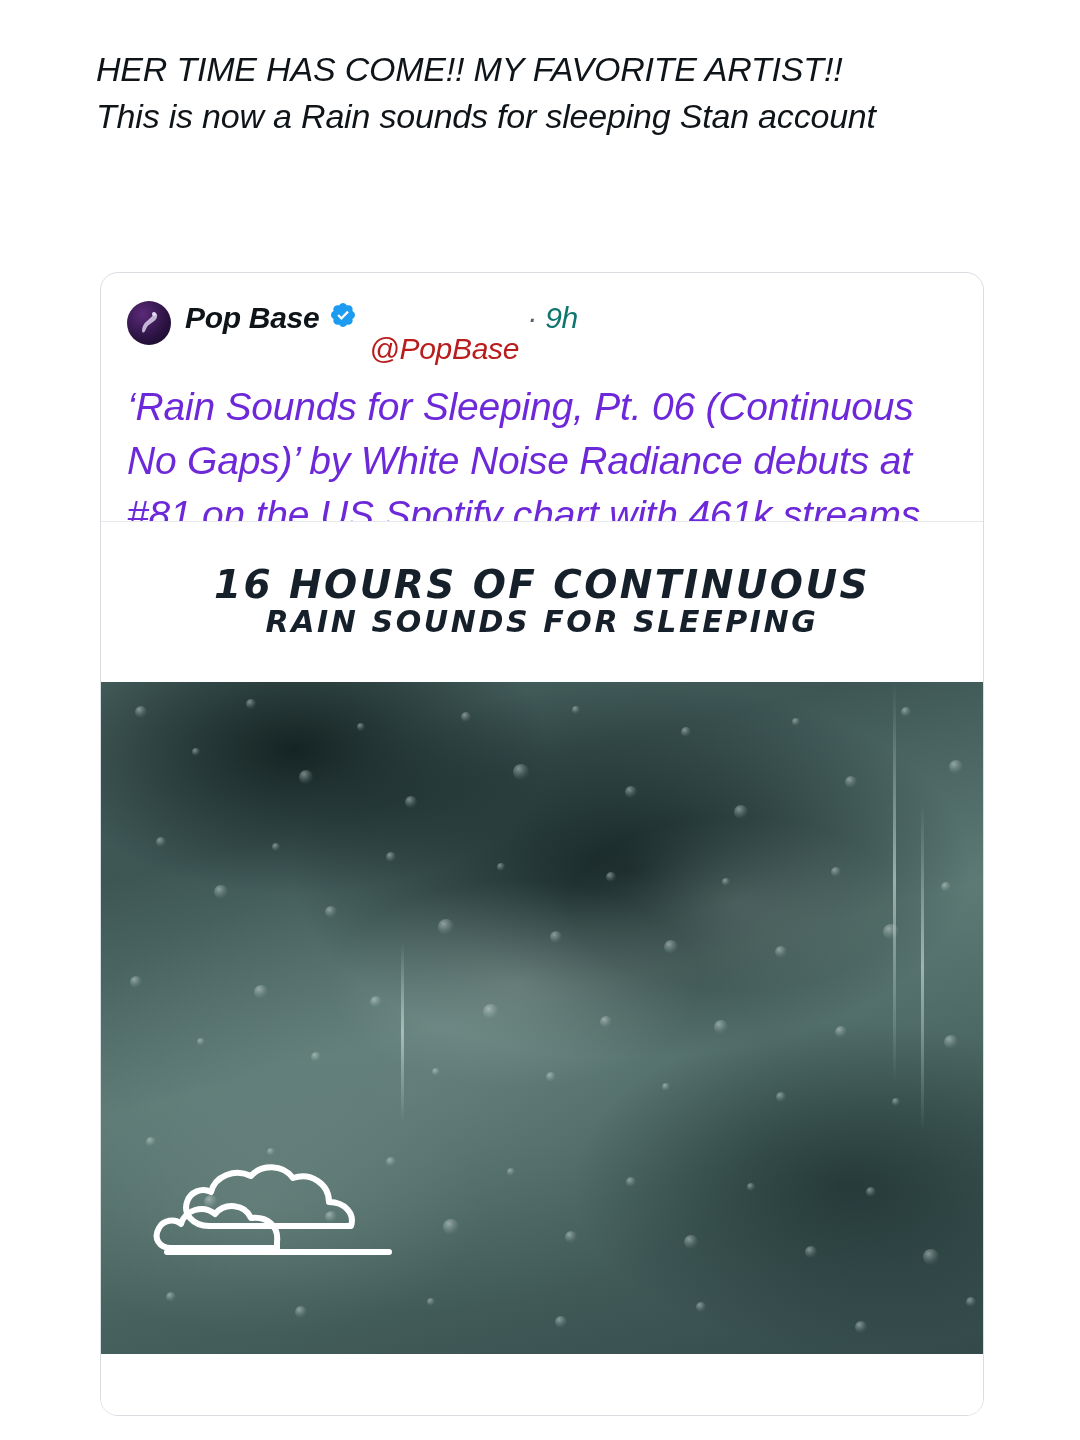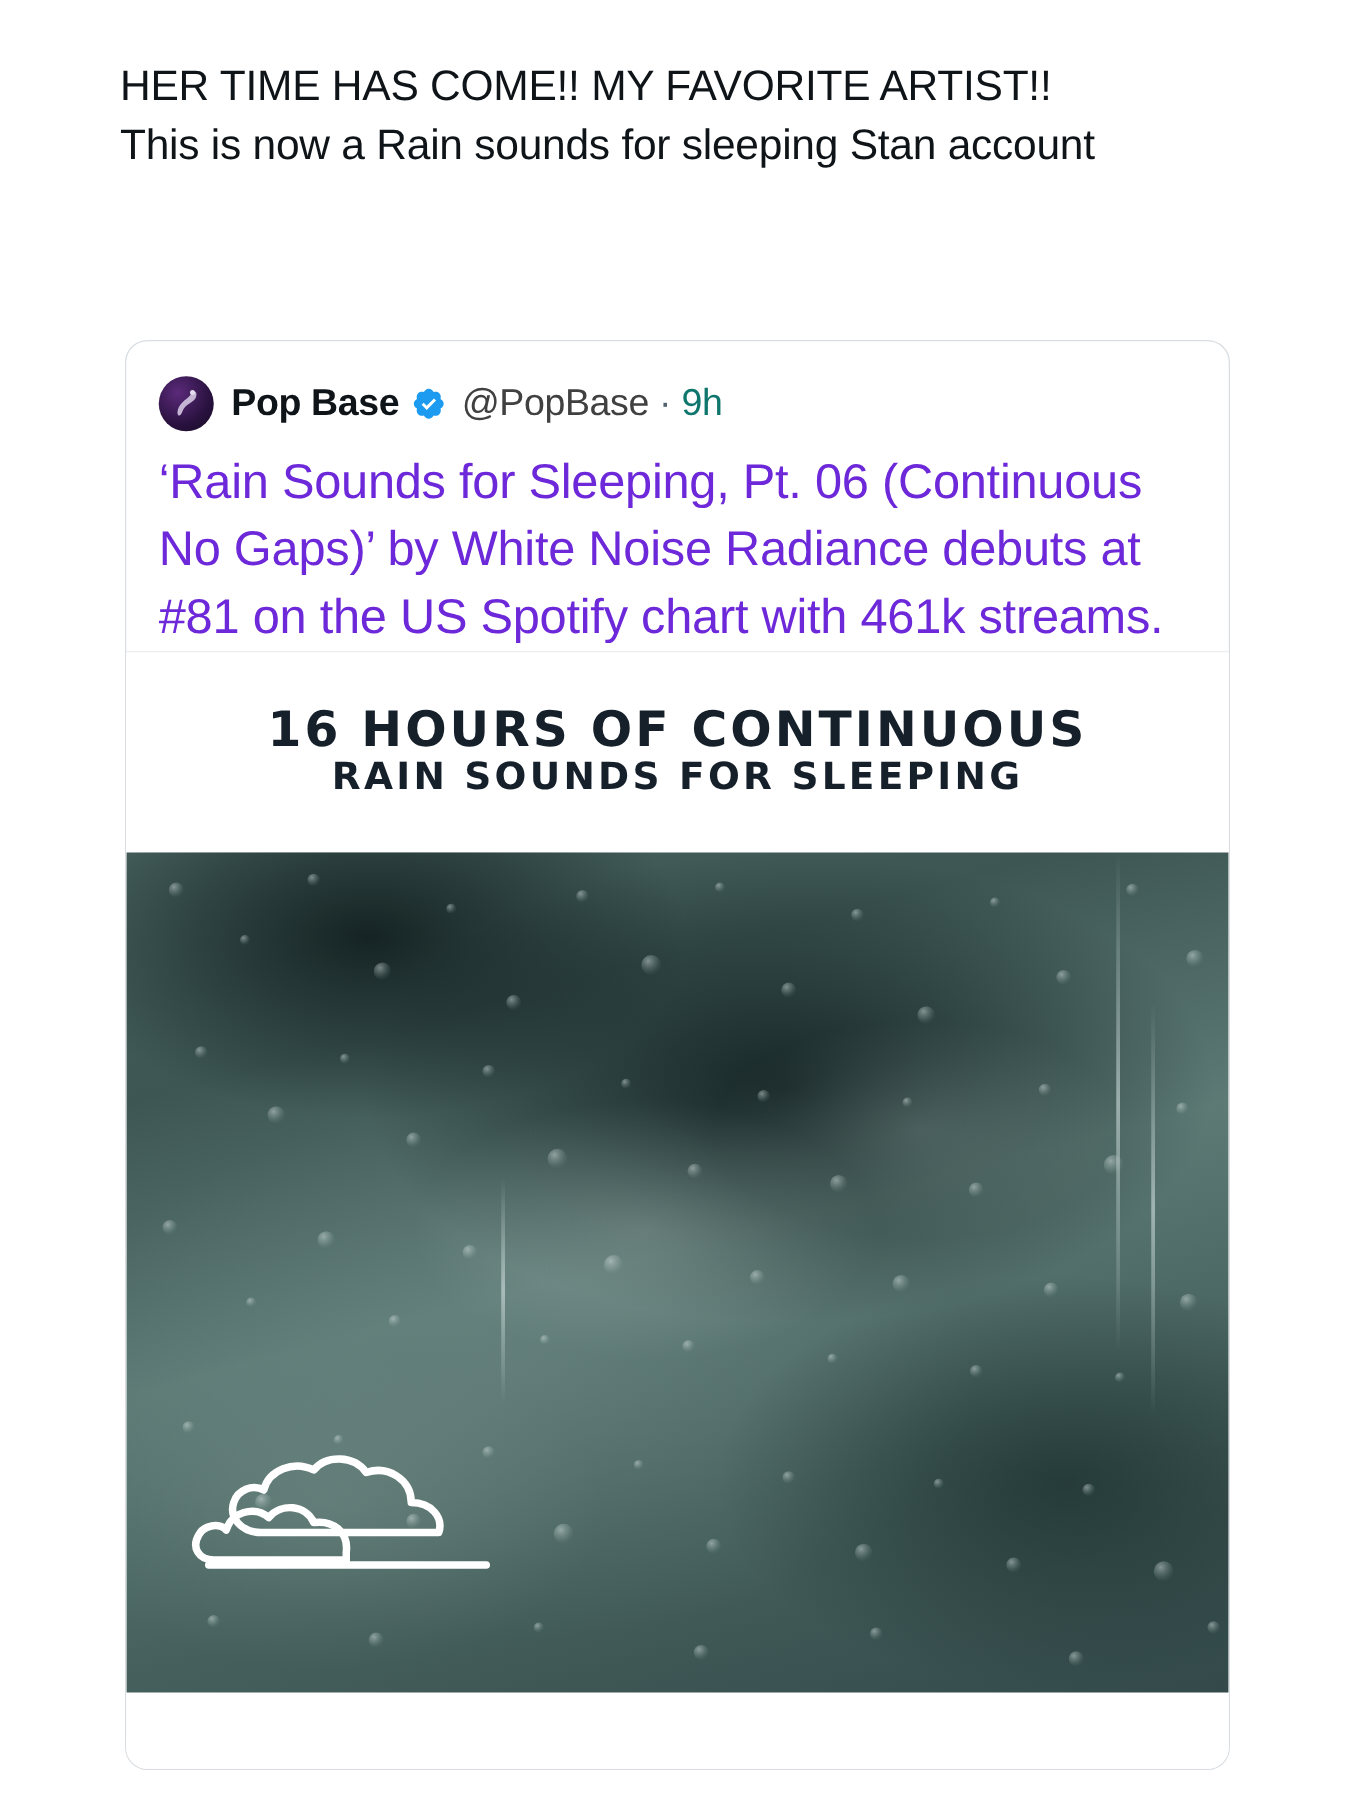--- a/index.html
+++ b/index.html
@@ -13,20 +13,21 @@
     font-family: "Liberation Sans", sans-serif;
     color: #0f1419;
     overflow: hidden;
   }
 
   .page {
     position: relative;
     width: 927px;
     height: 1440px;
     background: #ffffff;
+    font-style: italic;
   }
 
   
   .outer-text {
     position: absolute;
     left: 96px;
     top: 46px;
     width: 900px;
     font-size: 34px;
     line-height: 1.38;
@@ -45,21 +46,20 @@
     height: 1144px;
     border: 1px solid #d9dde1;
     border-radius: 18px;
     background: #ffffff;
     overflow: hidden;
     box-sizing: border-box;
   }
 
   .quote-header {
     display: flex;
-    align-items: center;
     padding: 28px 0 0 26px;
     gap: 0;
   }
 
   .avatar {
     position: relative;
     width: 44px;
     height: 44px;
     border-radius: 50%;
     background: radial-gradient(circle at 35% 30%, #5b2a7a 0%, #2a1240 60%, #140a22 100%);
@@ -86,24 +86,25 @@
   .verified {
     margin-left: 10px;
     width: 28px;
     height: 28px;
     flex: 0 0 auto;
     display: inline-block;
   }
 
   .handle {
     font-size: 30px;
-    color: #404040;
+    color: #b91c1c;
     margin-left: 12px;
     letter-spacing: -0.3px;
     white-space: nowrap;
+    margin-top: 31px;
   }
 
   .dot-sep {
     font-size: 30px;
     color: #536471;
     margin: 0 8px;
   }
 
   .time {
     font-size: 30px;

